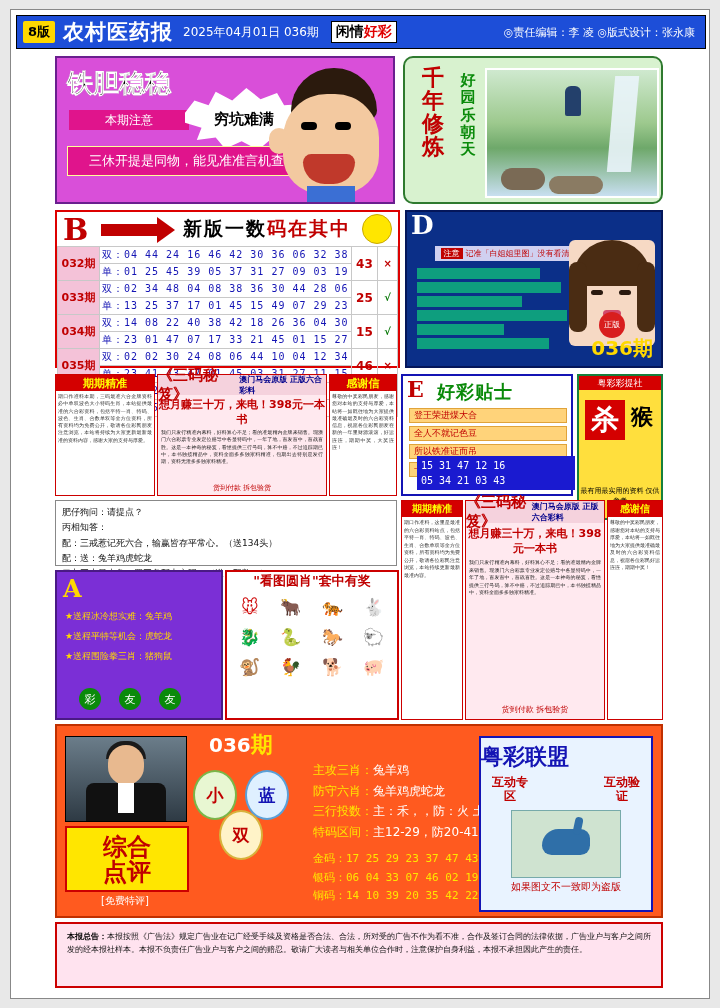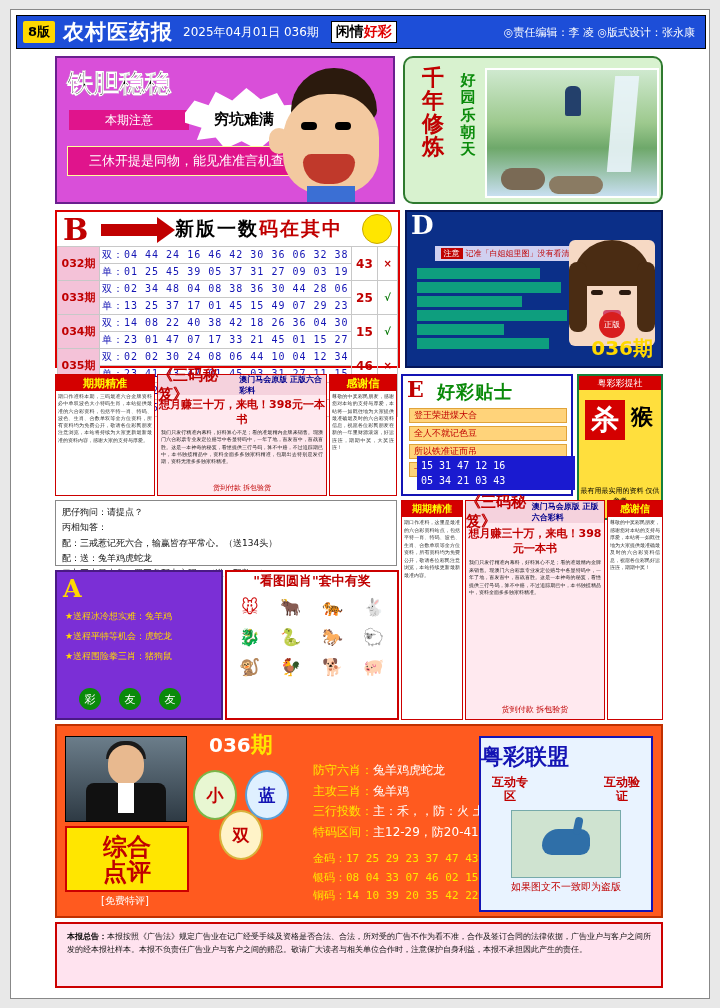--- a/index.html
+++ b/index.html
@@ -100,21 +100,21 @@
   #ad-qiannian .pic .rock{position:absolute;left:14px;bottom:6px;width:44px;height:22px;background:#7a6a55;border-radius:12px;}
   #ad-qiannian .pic .rock2{position:absolute;left:62px;bottom:2px;width:54px;height:18px;background:#8a7b63;border-radius:10px;}
   #ad-qiannian .pic .fig{position:absolute;left:78px;top:16px;width:16px;height:30px;background:#23406b;border-radius:6px 6px 2px 2px;}
 
   
   #secB{left:44px;top:200px;width:345px;height:158px;background:#fff;border:2px solid #d00;}
   #secB .hdr{position:relative;height:34px;}
   #secB .bigB{position:absolute;left:6px;top:0px;font-size:30px;font-weight:bold;color:#c00000;font-family:"DejaVu Serif","Liberation Serif",serif;}
   #secB .arrow{position:absolute;left:44px;top:12px;width:58px;height:12px;background:#c00000;}
   #secB .arrow:after{content:"";position:absolute;right:-16px;top:-7px;border-left:18px solid #c00000;border-top:13px solid transparent;border-bottom:13px solid transparent;}
-  #secB .htxt{position:absolute;left:118px;top:4px;font-size:19px;font-weight:bold;color:#000;letter-spacing:2px;}
+  #secB .htxt{position:absolute;left:126px;top:4px;font-size:19px;font-weight:bold;color:#000;letter-spacing:2px;}
   #secB .htxt .hl{color:#c00000;}
   #secB .ball{position:absolute;right:6px;top:2px;width:28px;height:28px;border-radius:50%;background:#ffe600;border:1px solid #caa900;}
   table.bnum{border-collapse:collapse;width:100%;font-size:10px;}
   table.bnum td{border:1px solid #c8c8c8;padding:1px 2px;height:11px;}
   td.period{background:#f4c2d8;color:#c00000;font-weight:bold;width:44px;text-align:center;font-size:11px;}
   td.nums{color:#1414b4;letter-spacing:1px;white-space:nowrap;font-family:"DejaVu Sans Mono","Liberation Mono",monospace;}
   td.res{width:24px;text-align:center;color:#c00000;font-weight:bold;font-size:12px;}
   td.mark{width:18px;text-align:center;font-weight:bold;}
   .mk-x{color:#c00000;} .mk-v{color:#0a7a0a;}
 
@@ -479,29 +479,29 @@
     </div>
     <div id="zonghe-sub">[免费特评]</div>
 
     <div class="eggs">
       <div class="e e1">小</div>
       <div class="e e2">蓝</div>
       <div class="e e3">双</div>
     </div>
 
     <div id="tips">
+      <div><span class="k">主攻三肖：</span><span class="v">兔羊鸡</span></div>
       <div><span class="k">防守六肖：</span><span class="v">兔羊鸡虎蛇龙</span></div>
-      <div><span class="k">主攻三肖：</span><span class="v">兔羊鸡</span></div>
       <div><span class="k">三行投数：</span><span class="v">主：禾，，防：火 土</span></div>
       <div><span class="k">特码区间：</span><span class="v">主12-29，防20-41</span></div>
     </div>
 
     <div id="nums-b">
       <div><span>金码：</span><span>17 25 29 23 37 47 43</span></div>
-      <div><span>银码：</span><span>08 04 33 07 46 02 15</span></div>
+      <div><span>银码：</span><span>06 04 33 07 46 02 19</span></div>
       <div><span>铜码：</span><span>14 10 39 20 35 42 22</span></div>
     </div>
 
     <div id="yuecai">
       <div class="t">粤彩联盟</div>
       <div class="zones">
         <div class="z">互动专区</div>
         <div class="z">互动验证</div>
       </div>
       <div class="pic">

